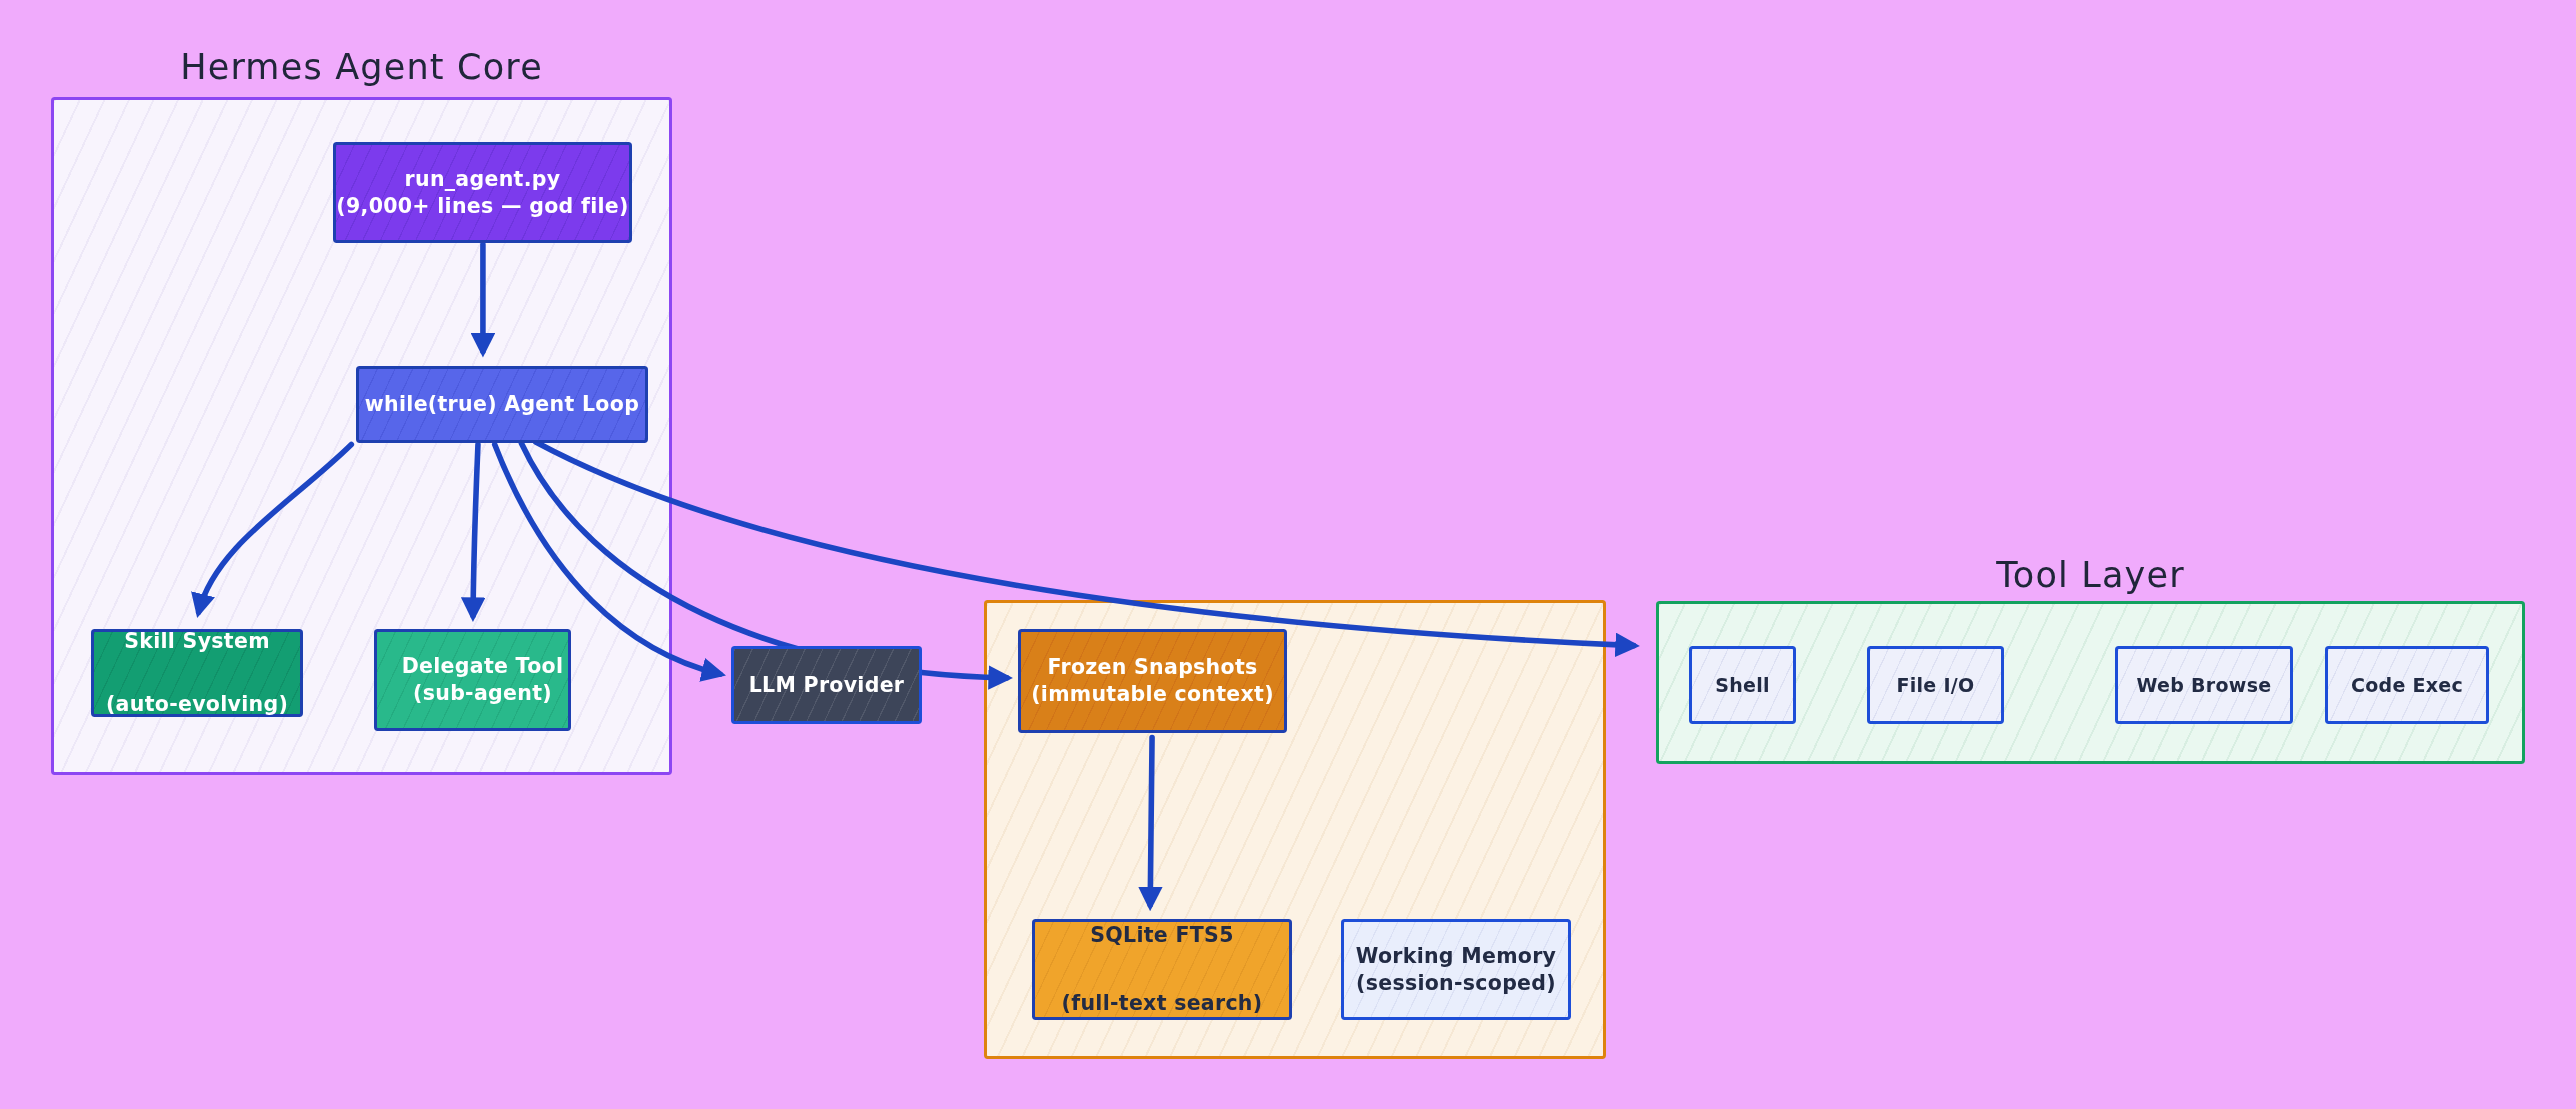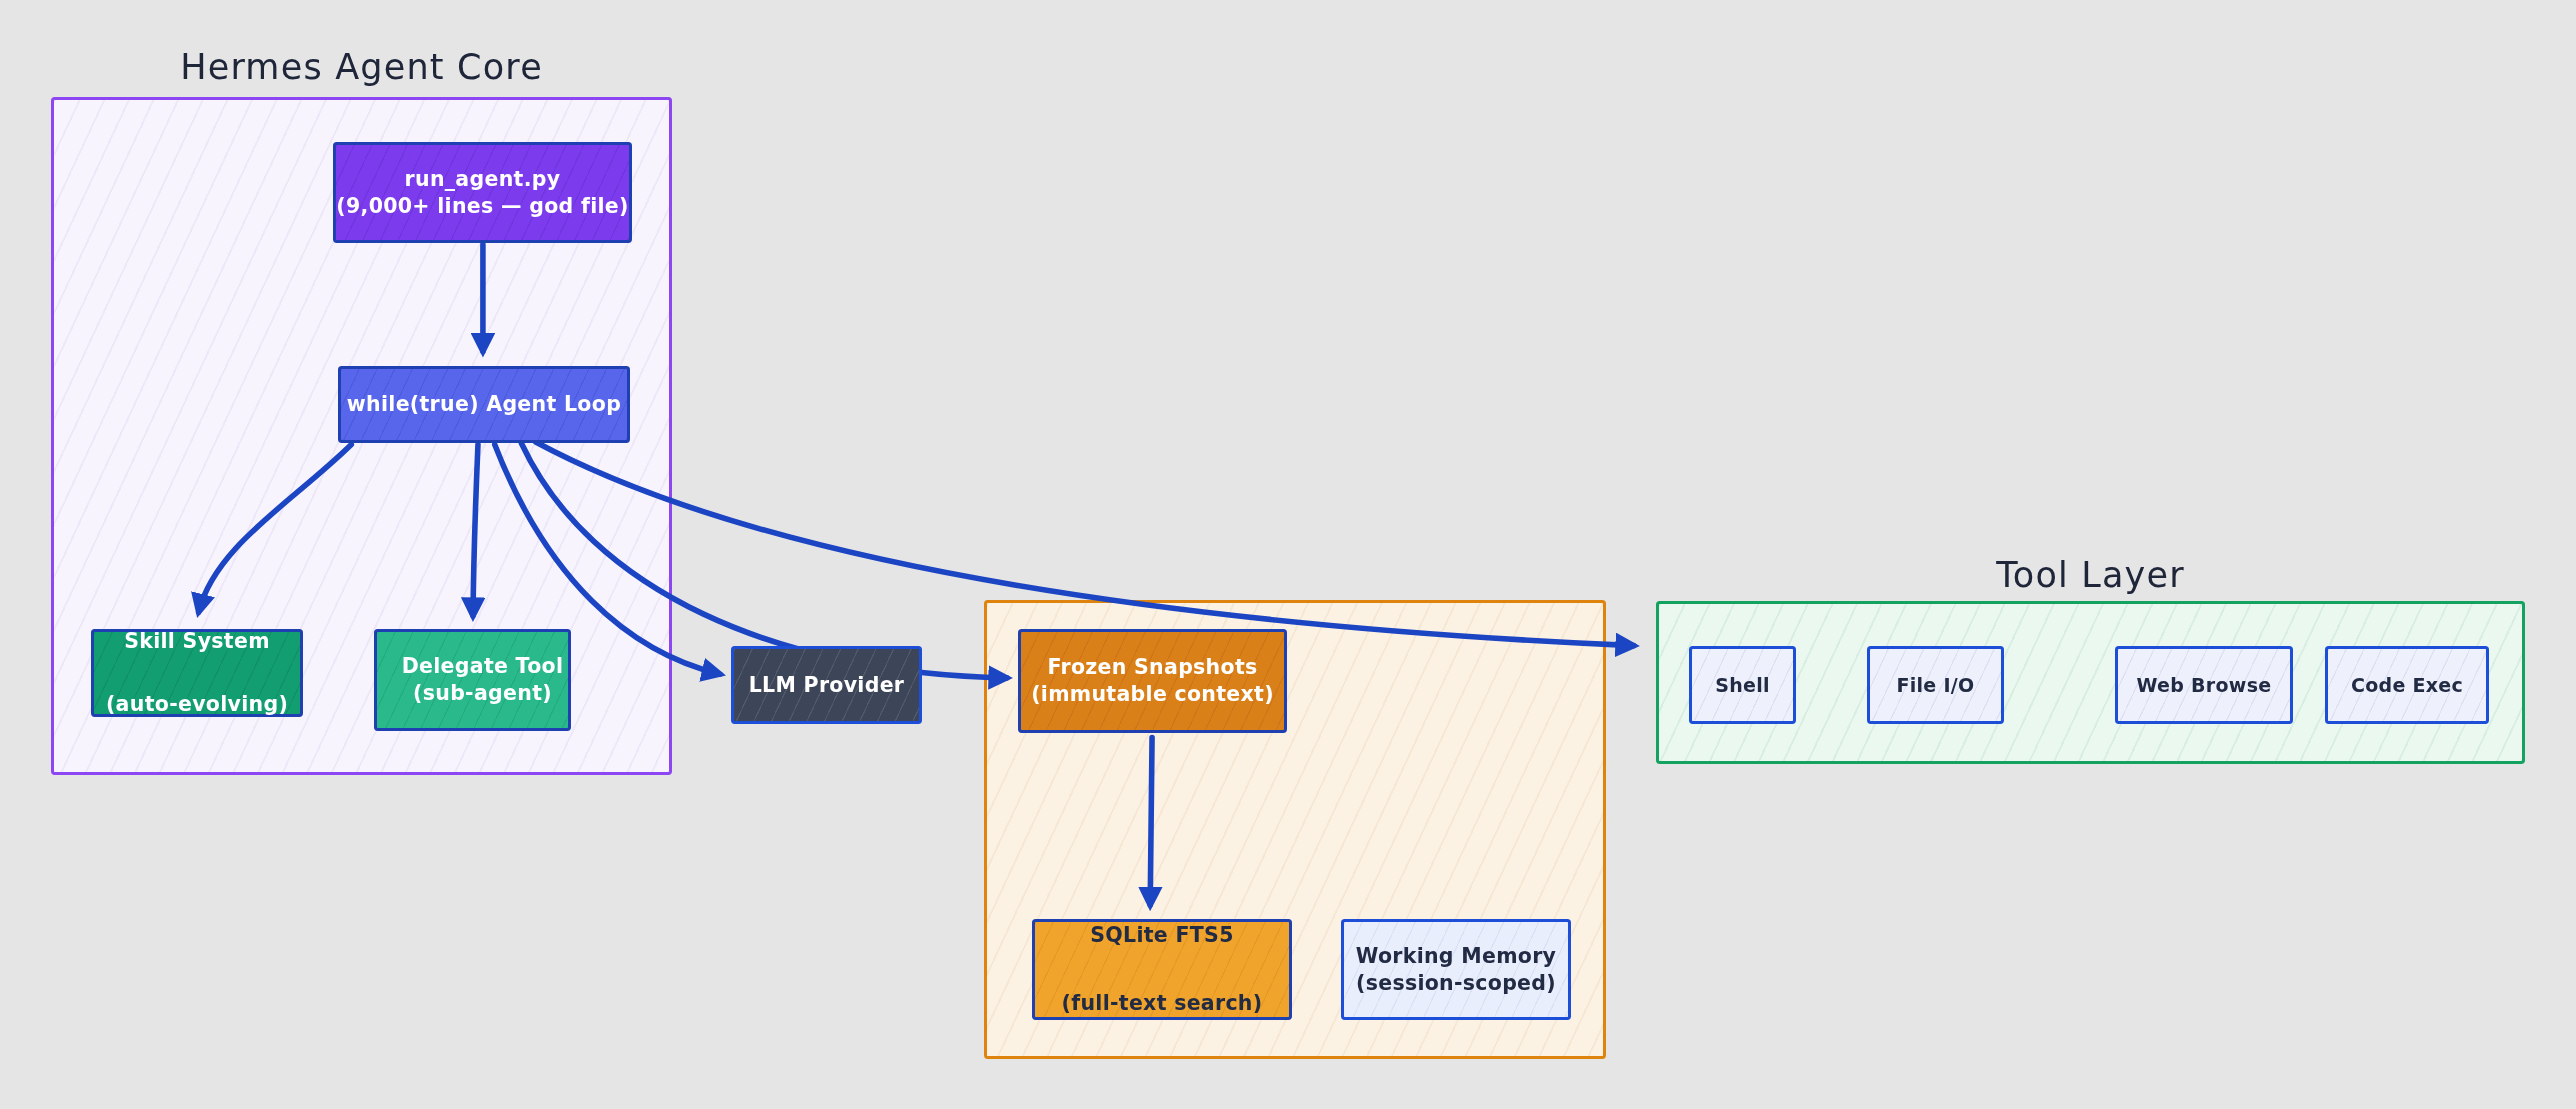--- a/index.html
+++ b/index.html
@@ -1,20 +1,20 @@
 <!DOCTYPE html>
 <html style="font-size:10px"><head>
 <meta charset="utf-8">
 <style>
   html, body { margin: 0; padding: 0; background: #ffffff; }
   .canvas {
     position: relative;
     width: 2576px;
     height: 1110px;
-    background: #e5e5e5;
+    background: #f0abfc;
     font-family: "DejaVu Sans", "Liberation Sans", sans-serif;
     overflow: hidden;
   }
 
   
   .group { position: absolute; box-sizing: border-box; border-radius: 3.7px; }
   .group-core {
     left: 51px; top: 97px; width: 621px; height: 678px;
     border: 3.1px solid #8c46f2;
     background-color: #f8f4fd;
@@ -66,21 +66,21 @@
   .node span { display: block; }
   .text-light { color: #ffffff; }
   .text-dark  { color: #222b44; }
 
   .node-run-agent {
     left: 333px; top: 142px; width: 299px; height: 101px;
     background-color: #7c3bed;
     background-image: repeating-linear-gradient(115deg, rgba(40,20,140,0.16) 0 1.2px, transparent 1.2px 16px);
   }
   .node-agent-loop {
-    left: 338px; top: 366px; width: 292px; height: 77px;
+    left: 356px; top: 366px; width: 292px; height: 77px;
     background-color: #5766ea;
     background-image: repeating-linear-gradient(115deg, rgba(30,40,170,0.18) 0 1.2px, transparent 1.2px 16px);
   }
   .node-skill-system {
     left: 91px; top: 629px; width: 212px; height: 88px;
     background-color: #139e72;
     background-image: repeating-linear-gradient(115deg, rgba(0,70,50,0.16) 0 1.2px, transparent 1.2px 16px);
     gap: 36px;
   }
   .node-delegate-tool {

